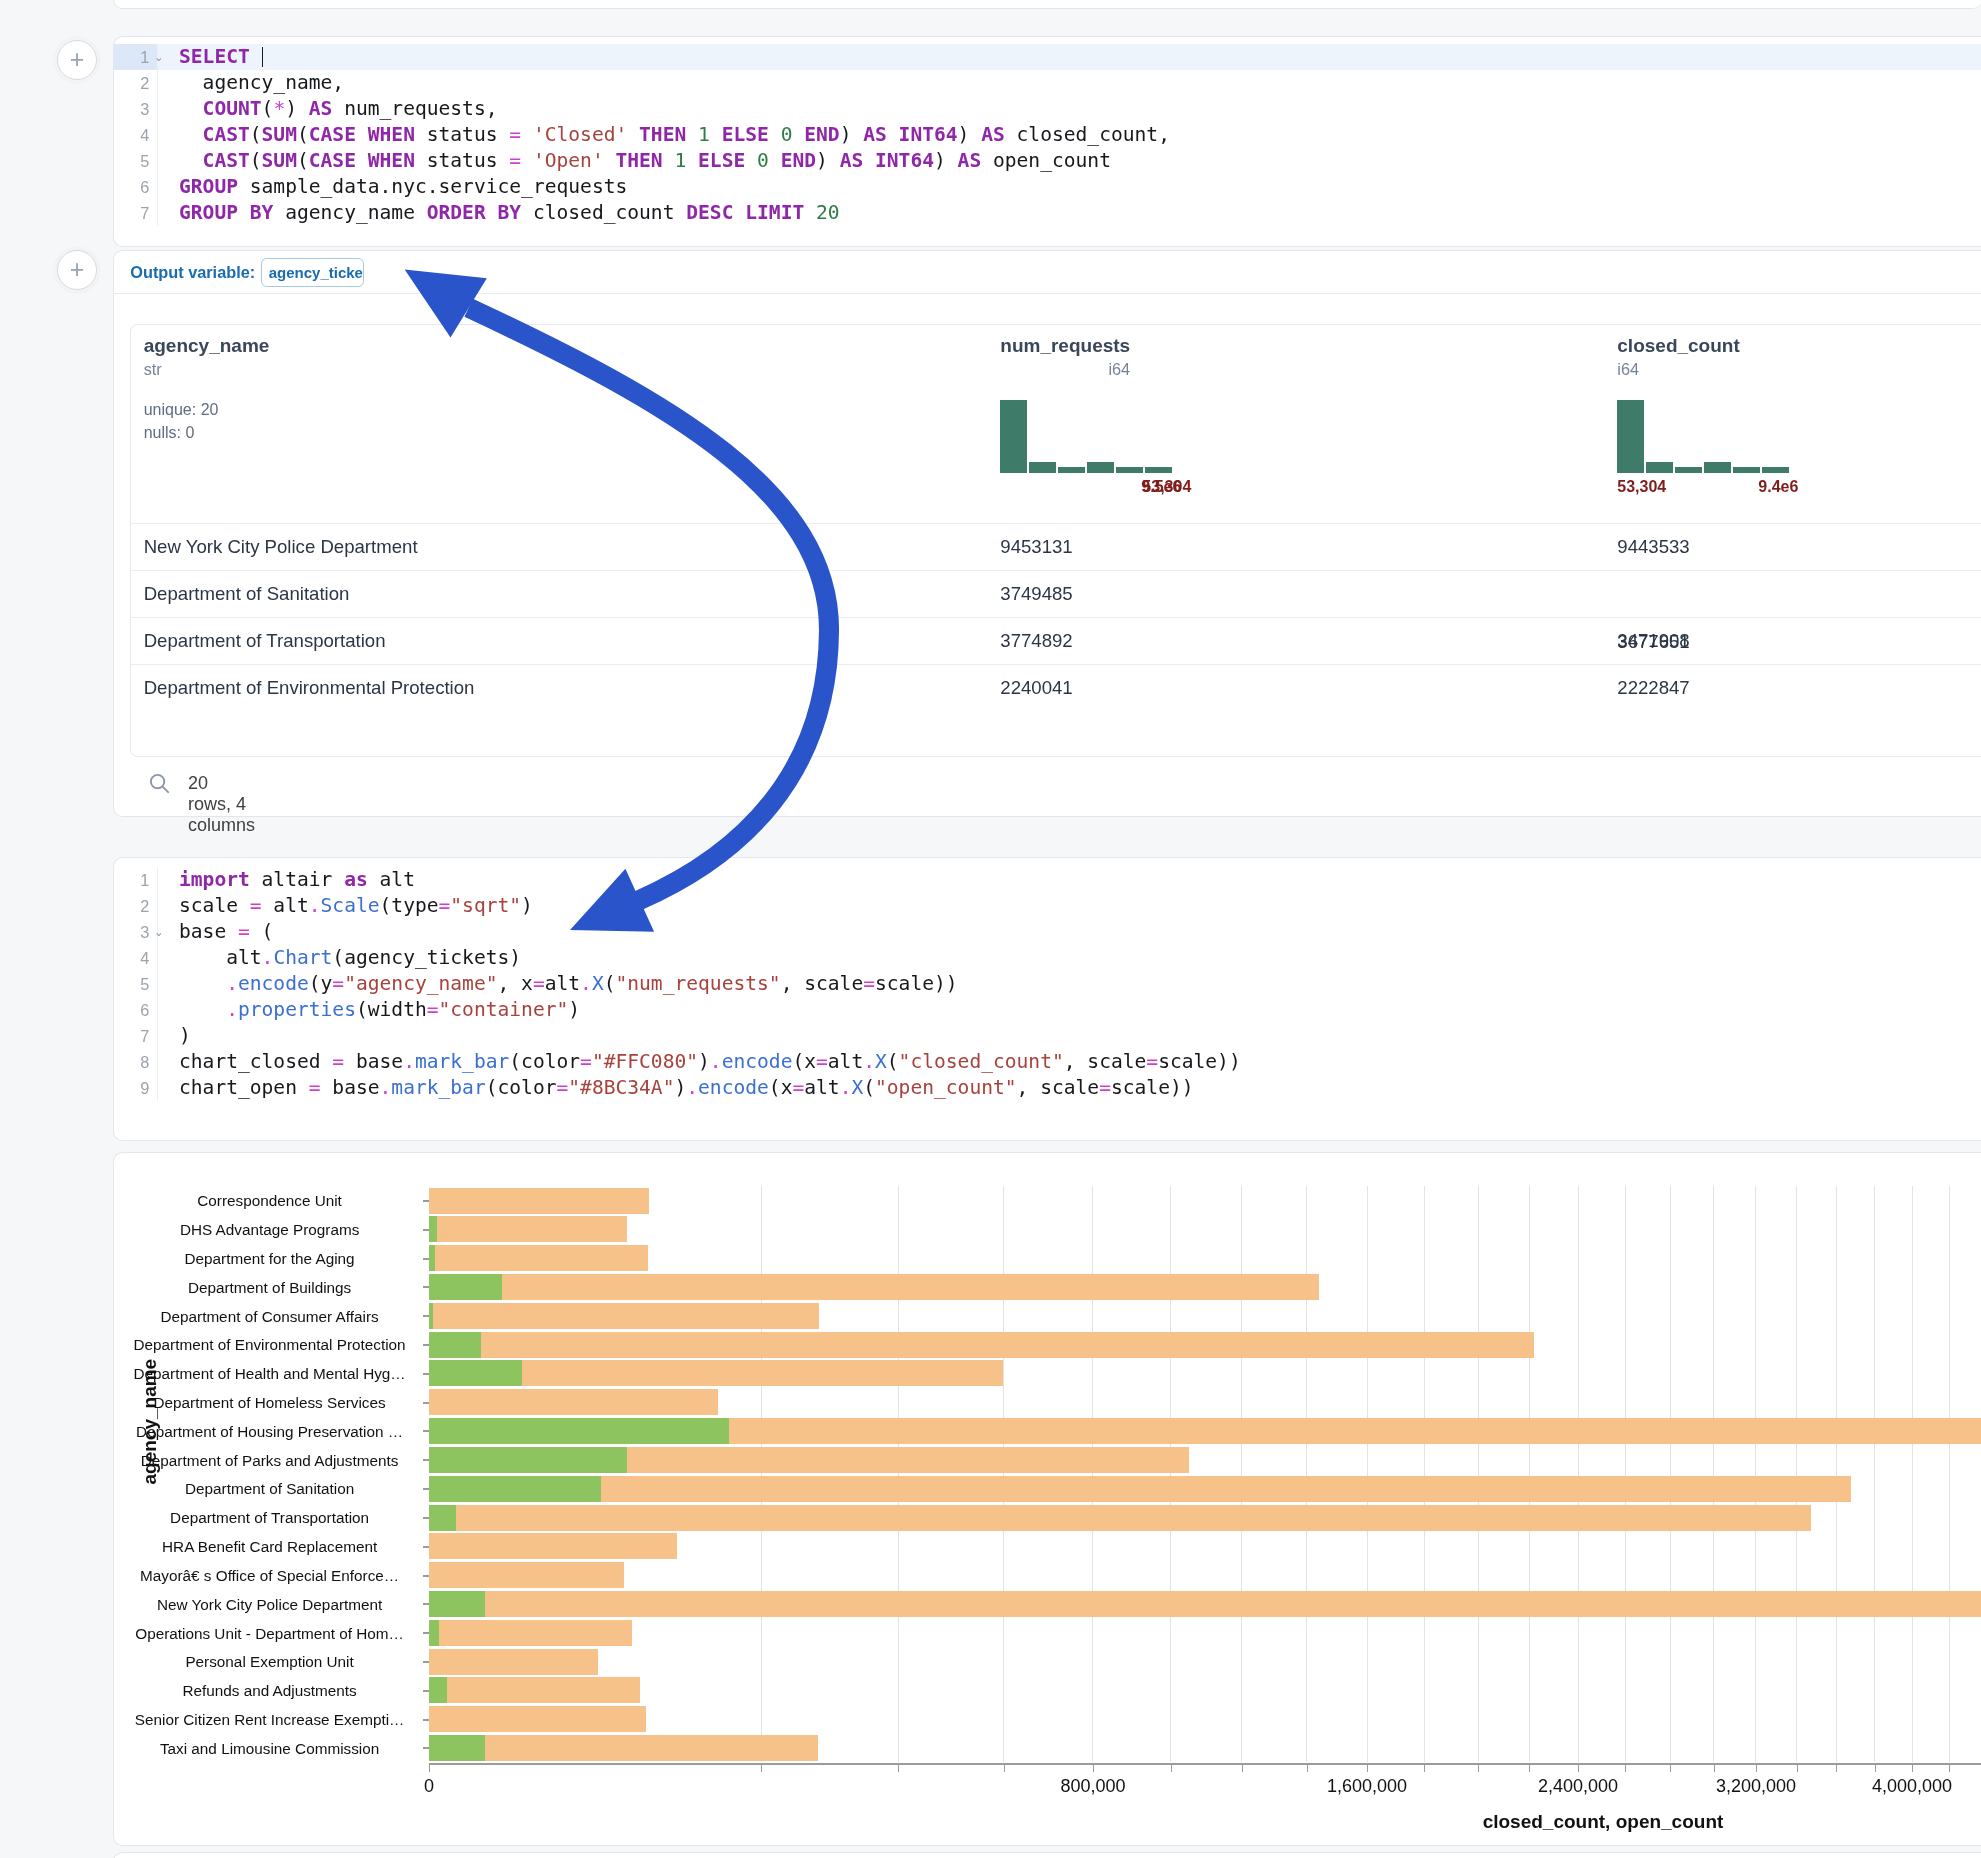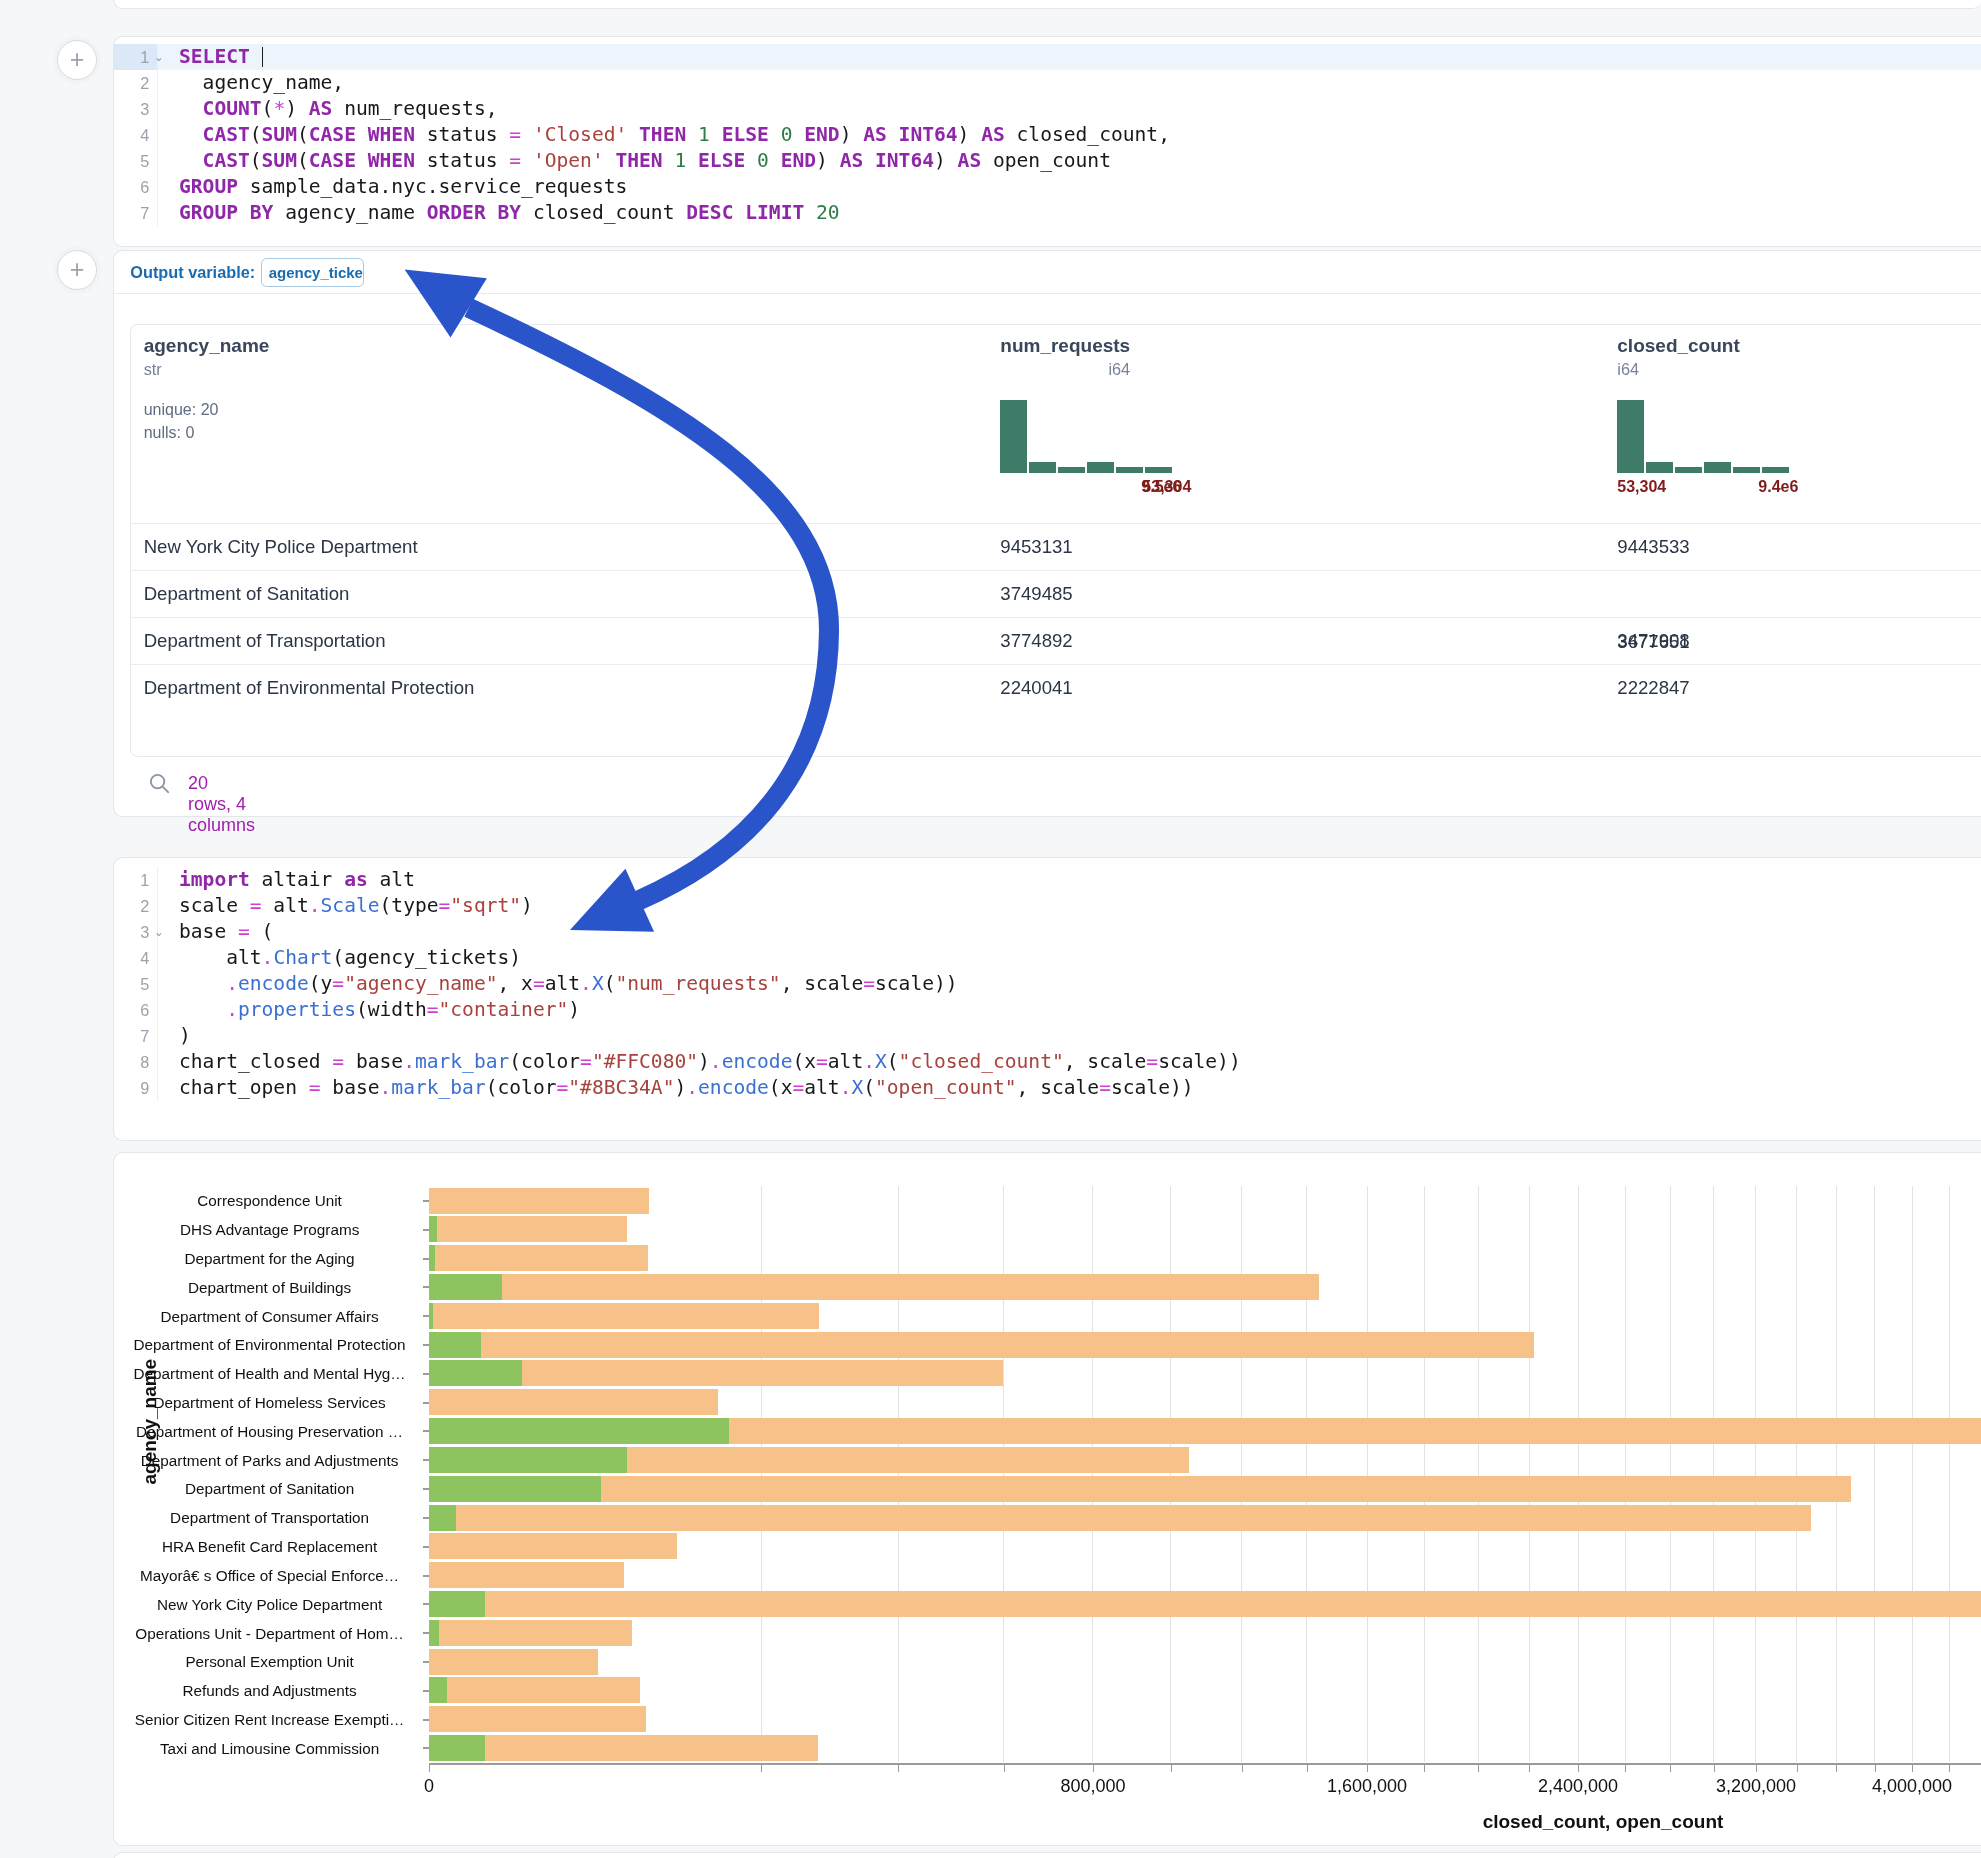--- a/index.html
+++ b/index.html
@@ -33,21 +33,21 @@
   .hname { font-size:19px; font-weight:bold; color:#3a465a; }
   .htype { font-size:16.3px; color:#76839b; margin-top:3.8px; }
   .hmeta { font-size:16px; color:#5f6c83; margin-top:19px; line-height:23px; }
   .hist { position:absolute; top:65px; display:flex; align-items:flex-end; gap:1.9px; height:73px; }
   .hist .hbar { width:27px; background:#3e7b69; }
   .histlabels { position:absolute; top:143px; width:191px; font-size:16px; color:#7f1d1d;font-weight:bold; }
   .histlabels .r { position:absolute; left:141px; top:0; }
   .trow { position:relative; height:47px; border-top:1px solid #e9edf0; }
   .trow span { position:absolute; top:12.4px; font-size:18.6px; color:#2b3546; }
   #table-footer { position:absolute; left:0; bottom:17px; height:29px; }
-  #table-footer .txt { position:absolute; left:74px; top:2.9px; font-size:18px; color:#a21caf; }
+  #table-footer .txt { position:absolute; left:74px; top:2.9px; font-size:18px; color:#404040; }
   #table-footer svg { position:absolute; left:34px; top:1.9px; }
   
   #ychart-title { position:absolute; left:1.9px; top:287px; width:67px; text-align:center; transform:rotate(-90deg); font-weight:bold; font-size:19px; color:#111; }
   .ylab { position:absolute; width:296px; text-align:center; font-size:15.3px; color:#111; }
   .ytick { position:absolute; width:5.7px; height:1.9px; background:#9b9b9b; }
   #plot { position:absolute; left:315px; top:33px; right:0; height:576px; overflow:hidden; }
   .grid { position:absolute; top:0; bottom:0; width:1px; background:#e3e3e3; }
   .bar { position:absolute; height:26px; }
   #xdomain { position:absolute; left:315px; right:0; top:610px; height:1.9px; background:#9b9b9b; }
   .xtick { position:absolute; top:612px; width:1.4px; height:6.7px; background:#9b9b9b; }

